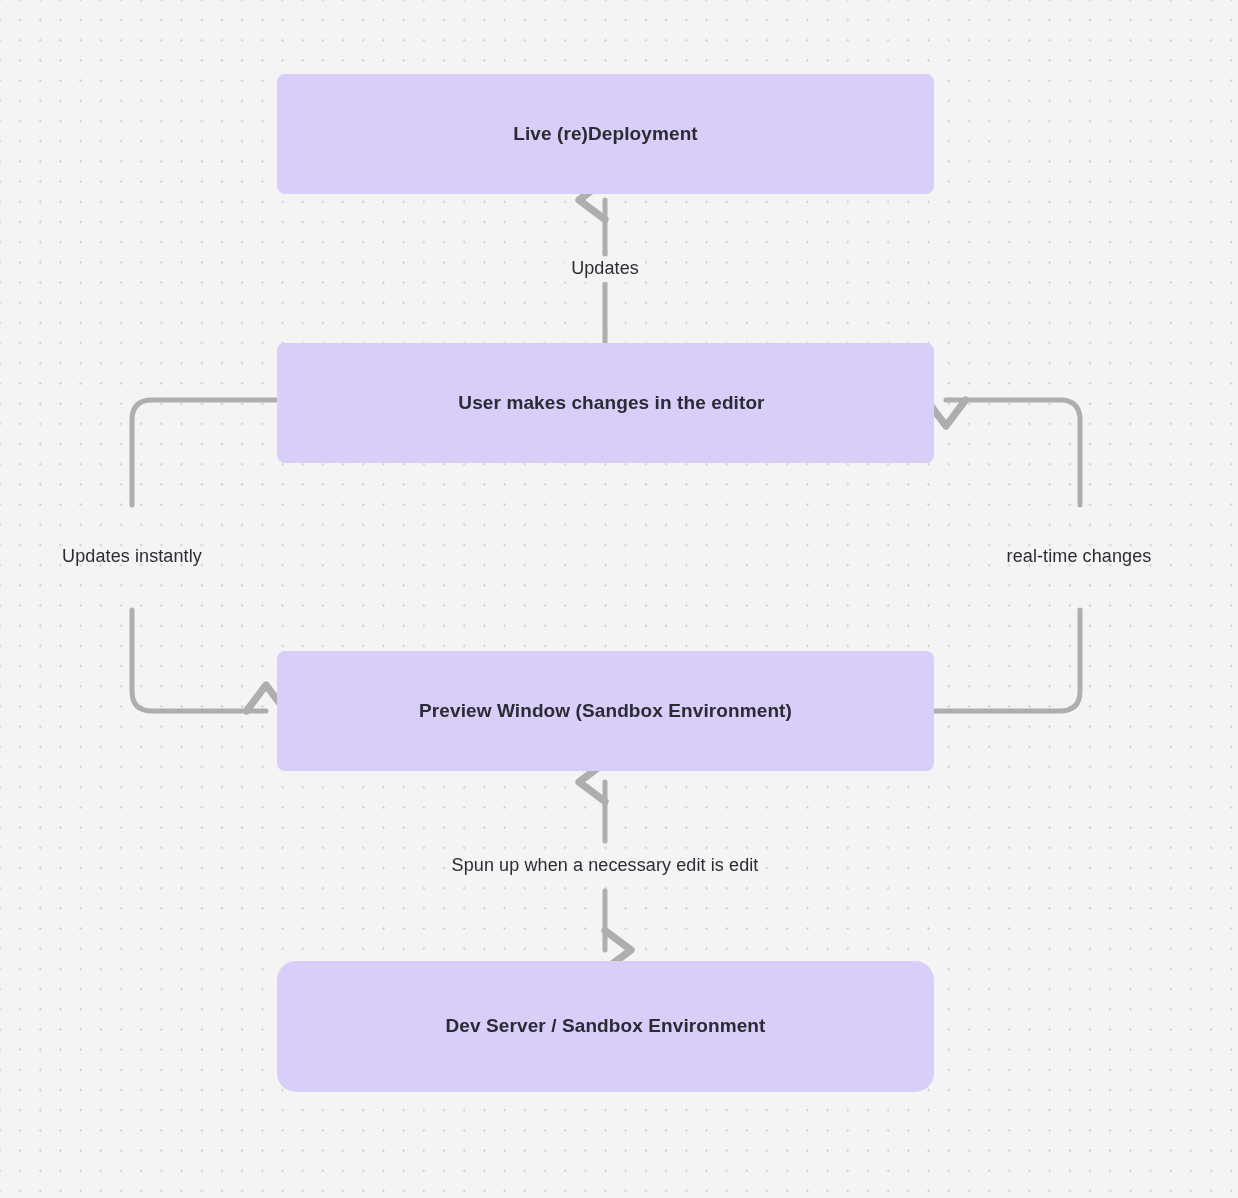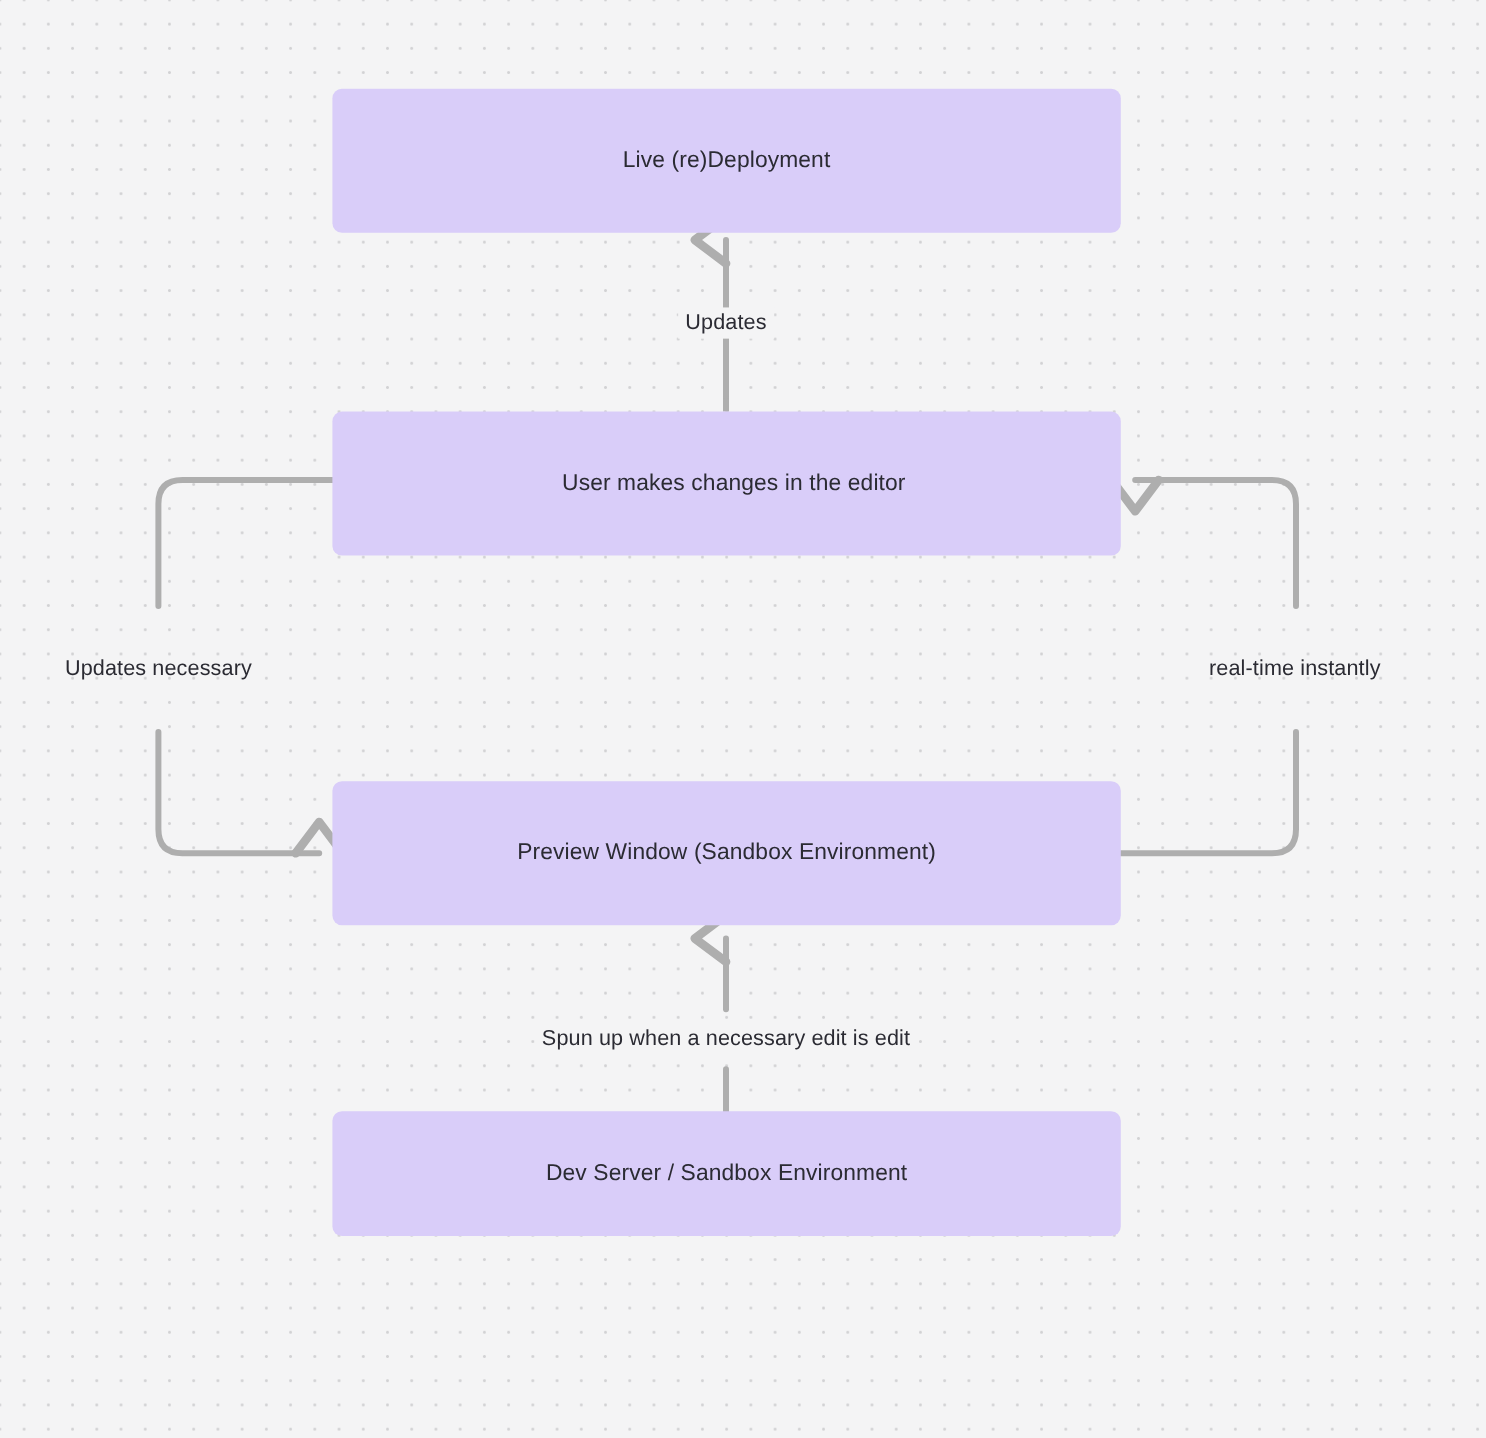--- a/index.html
+++ b/index.html
@@ -44,20 +44,21 @@
     text-align: center;
   }
 
   .node-label {
     font-size: 19px;
     line-height: 1.2;
     color: #2b2b33;
     letter-spacing: 0.1px;
     padding: 0 16px;
     font-family: "Liberation Sans", sans-serif;
+    font-weight: bold;
   }
 
   .edge-label {
     position: absolute;
     font-size: 18px;
     line-height: 1.2;
     color: #2b2b33;
     letter-spacing: 0.1px;
     white-space: nowrap;
     font-family: "Liberation Sans", sans-serif;
@@ -111,25 +112,25 @@
   </div>
 
   <div class="node" style="left:277px; top:343px; width:657px; height:120px;padding-left:12px;">
     <span class="node-label">User makes changes in the editor</span>
   </div>
 
   <div class="node" style="left:277px; top:651px; width:657px; height:120px;justify-content:center;">
     <span class="node-label">Preview Window (Sandbox Environment)</span>
   </div>
 
-  <div class="node" style="left:277px; top:926px; width:657px; height:104px;">
+  <div class="node" style="left:277px; top:961px; width:657px; height:131px;border-radius:19px;">
     <span class="node-label">Dev Server / Sandbox Environment</span>
   </div>
 
   <div class="edge-label boxed" style="left:605px; top:269px;">Updates</div>
 
-  <div class="edge-label" style="left:132px; top:557px;">Updates necessary</div>
+  <div class="edge-label" style="left:132px; top:557px;">Updates instantly</div>
 
-  <div class="edge-label" style="left:1079px; top:557px;">real-time instantly</div>
+  <div class="edge-label" style="left:1079px; top:557px;">real-time changes</div>
 
   <div class="edge-label boxed" style="left:605px; top:866px;">Spun up when a necessary edit is edit</div>
 
 </div>
 
 </body></html>

